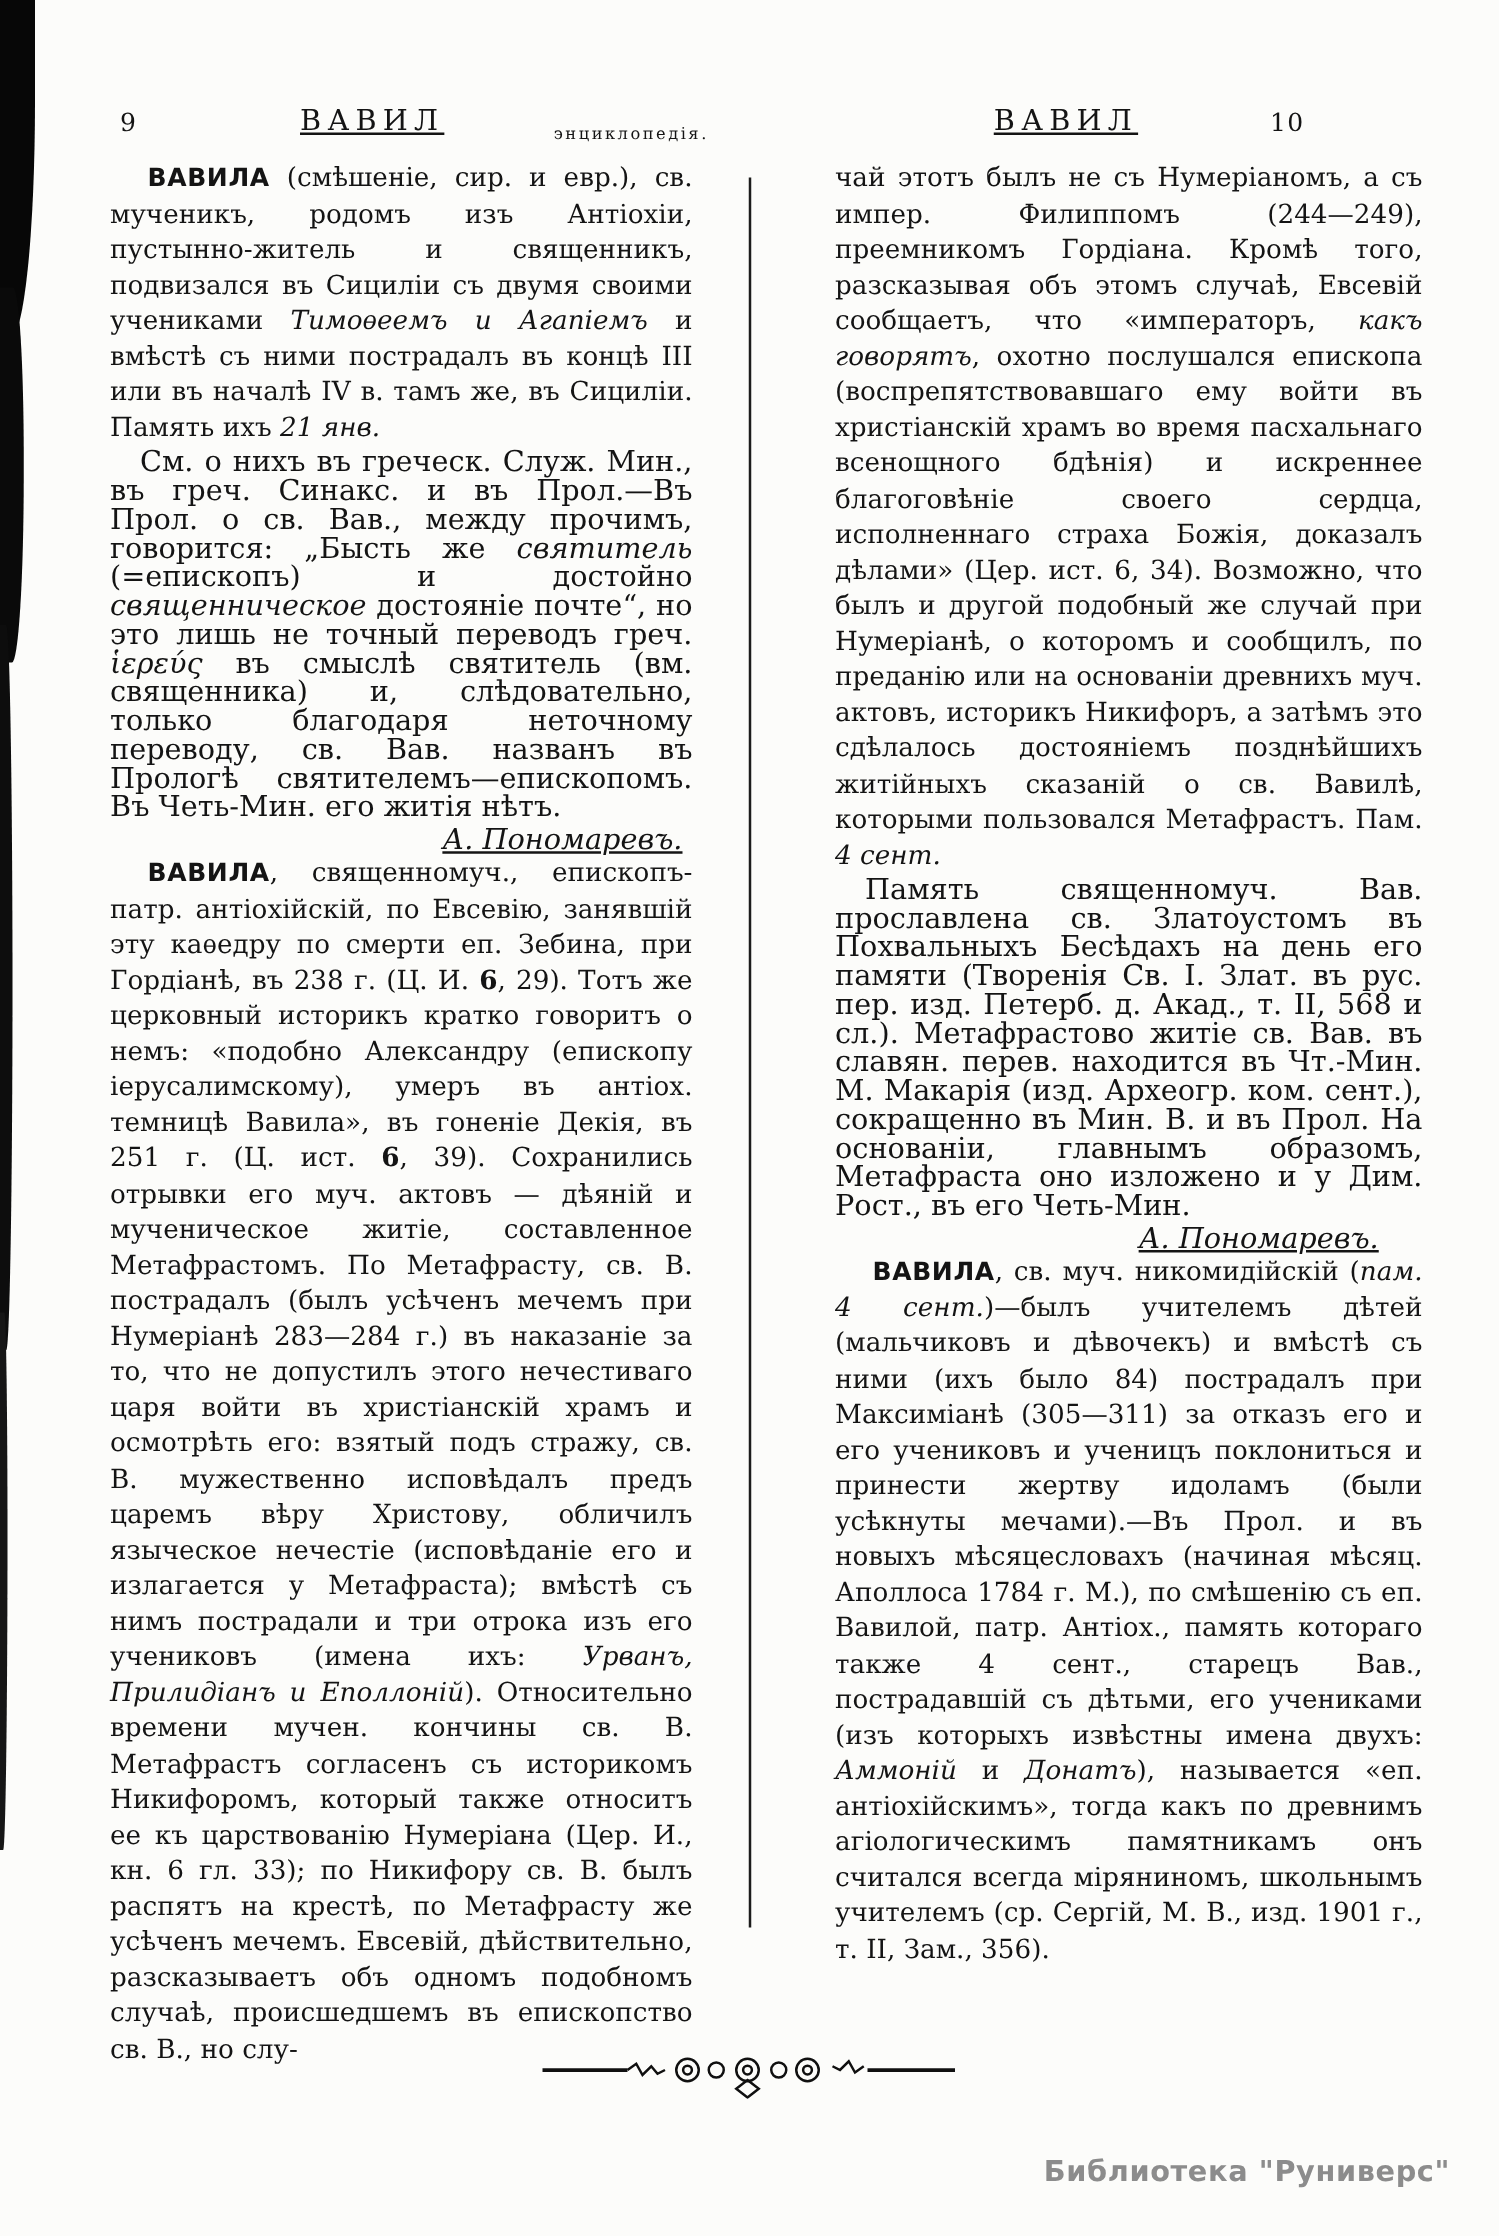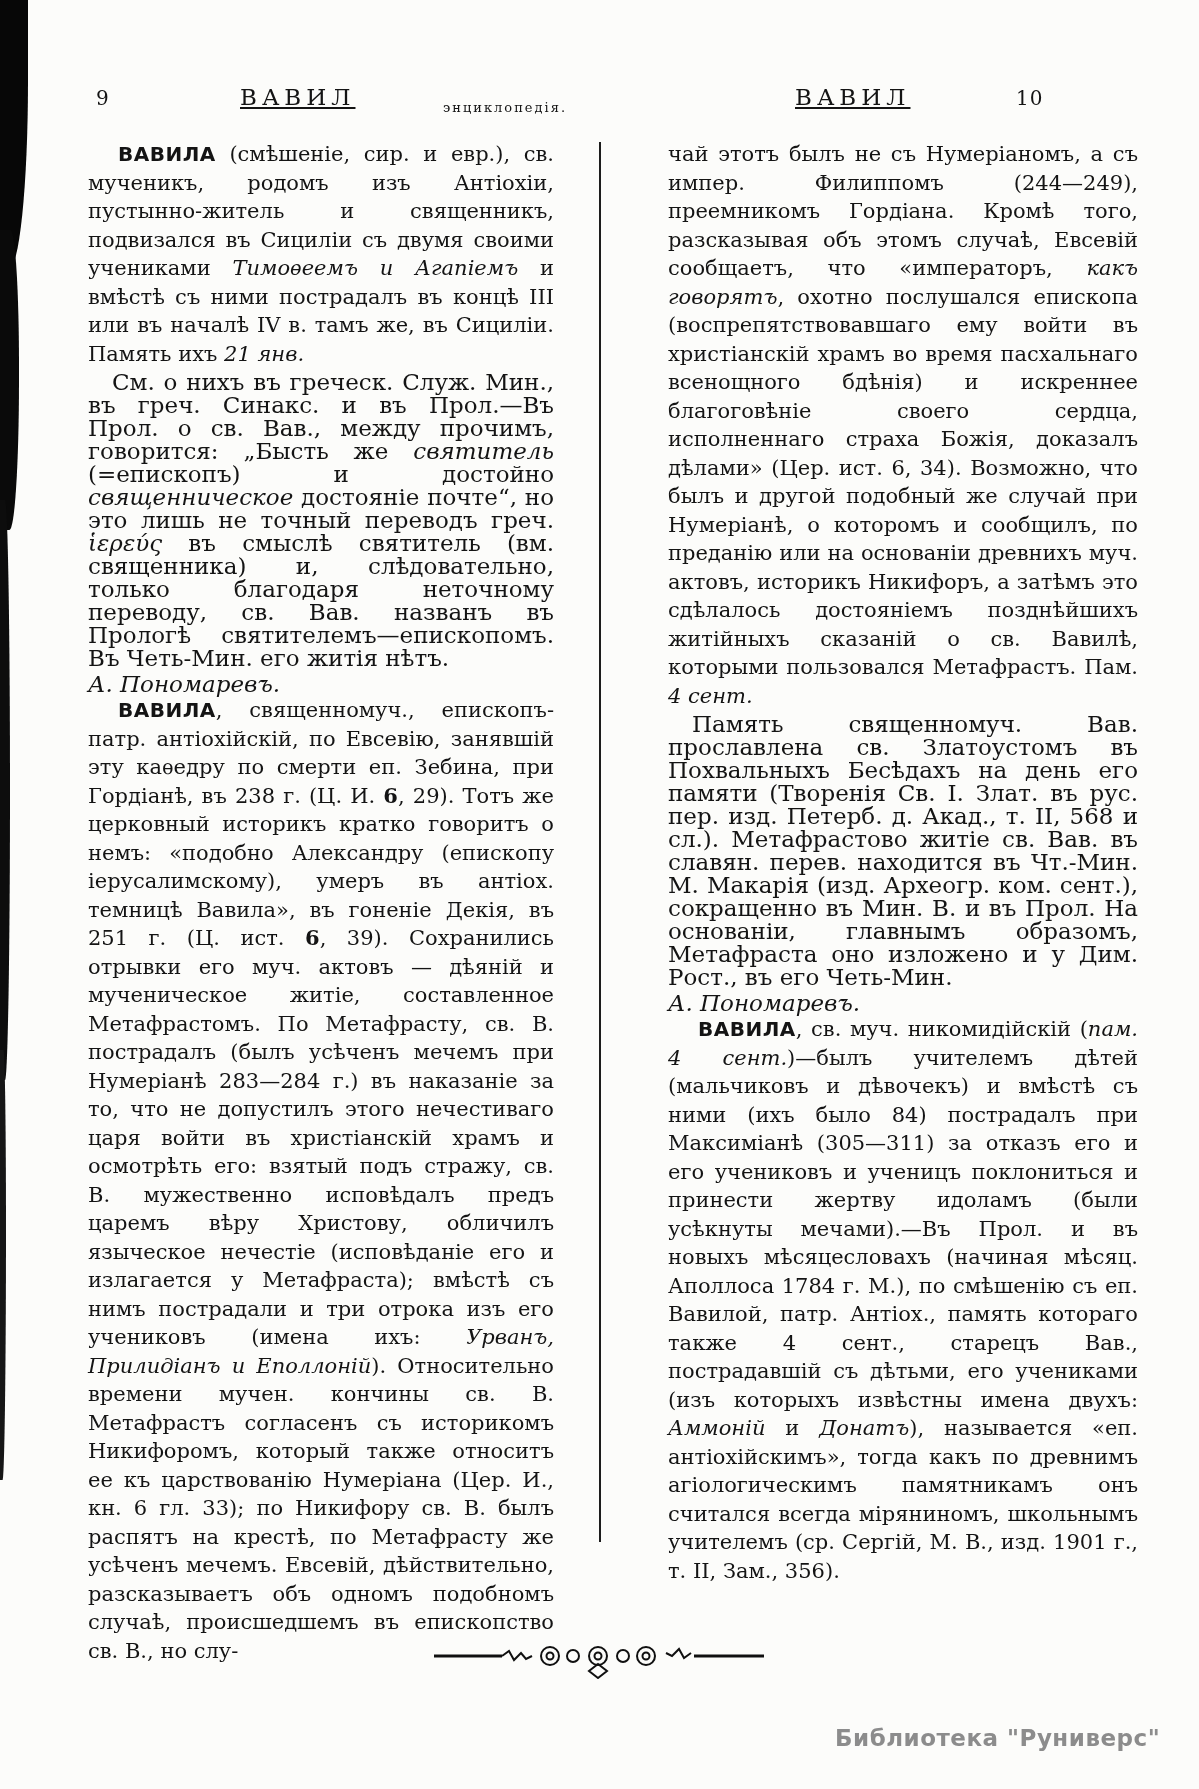--- a/index.html
+++ b/index.html
@@ -20,30 +20,30 @@
   
   .hdr-num{position:absolute;font-size:20px;letter-spacing:1px;}
   .hdr-num-l{left:96px;top:86px;}
   .hdr-num-r{left:1016px;top:86px;}
   .hdr-title{position:absolute;font-size:23px;letter-spacing:5px;top:84px;text-decoration:underline;}
   .hdr-title-l{left:240px;}
   .hdr-title-r{left:795px;}
   .hdr-center{position:absolute;left:443px;top:100px;font-size:13px;letter-spacing:2px;}
 
   
-  .col{position:absolute;top:140px;text-align:justify;}
+  .col{position:absolute;top:128px;text-align:justify;}
   .col-left{left:88px;width:466px;}
   .col-right{left:632px;width:470px;margin-left:36px;}
   .col-divider{position:absolute;left:599px;top:142px;width:1.5px;height:1400px;background:#1c1c1c;}
 
   p{margin:0;}
   .para{font-size:21px;line-height:28.5px;text-indent:30px;}
   .para.cont{text-indent:0;}
   .small{font-size:23px;line-height:23px;text-indent:24px;margin-top:3px;}
-  .sig{text-align:left;font-style:italic;text-indent:0;}
+  .sig{text-align:right;font-style:italic;text-indent:0;text-decoration:underline;}
   .sig.note-sig-l{padding-right:8px;}
   .sig.note-sig-r{padding-right:35px;}
   .main-sig{font-size:21px;line-height:29px;font-style:italic;text-align:right;padding-right:172px;margin-top:10px;}
 
   .seg-i{font-style:italic;}
   .seg-b{font-weight:bold;}
   .seg-hw{font-family:"DejaVu Sans", sans-serif;font-weight:bold;font-size:20px;letter-spacing:0.5px;}
 
   
   .ornament{position:absolute;left:432px;top:1645px;width:334px;height:34px;}

